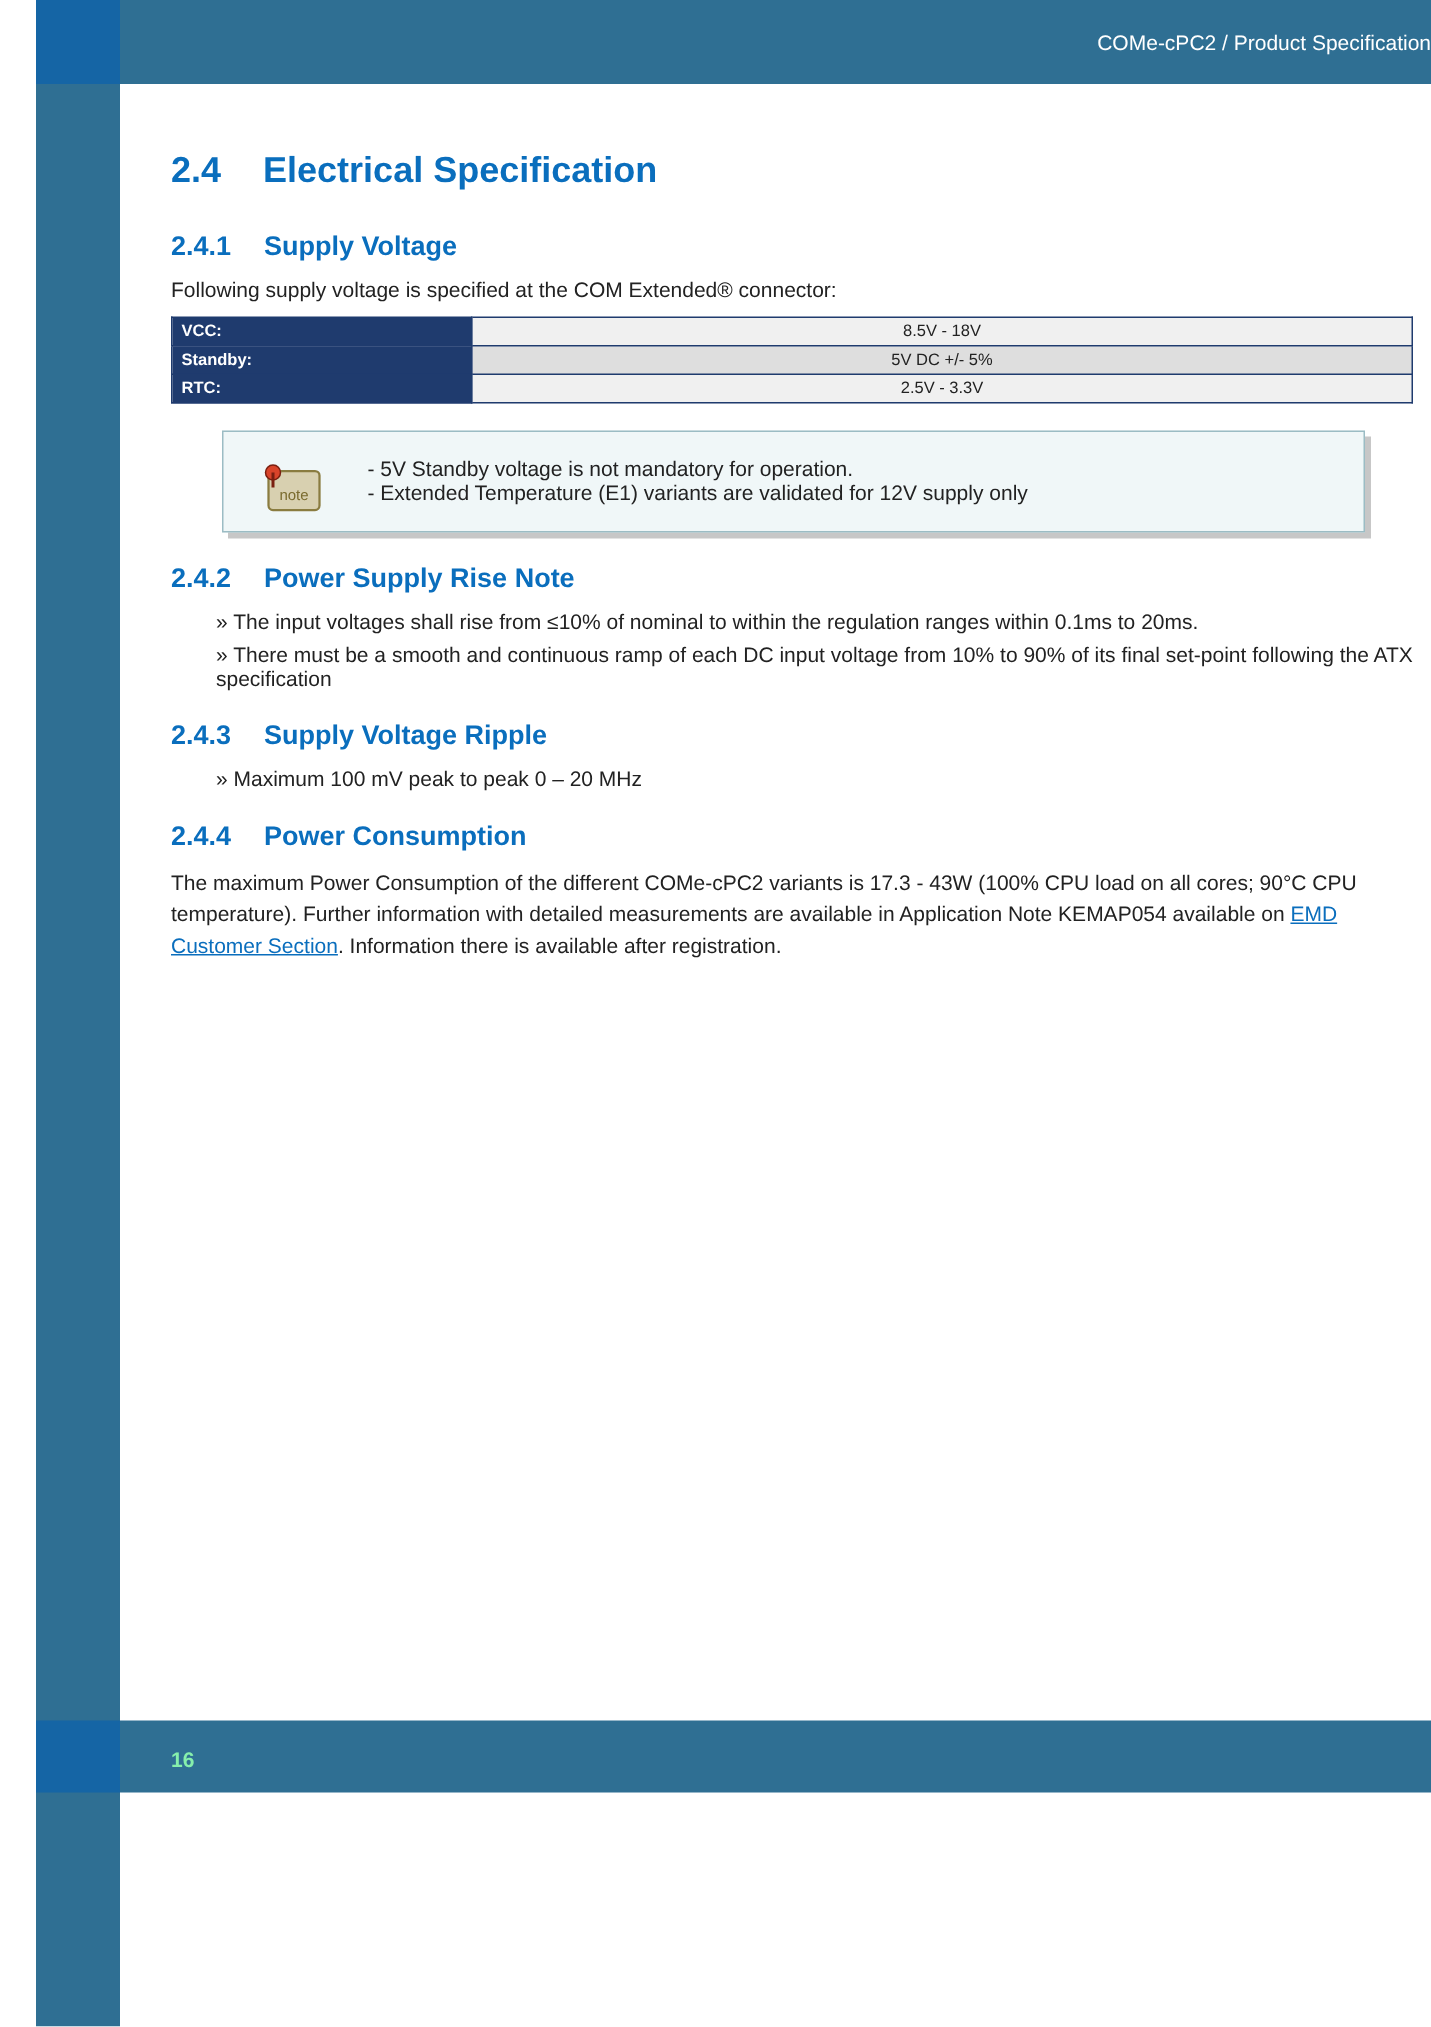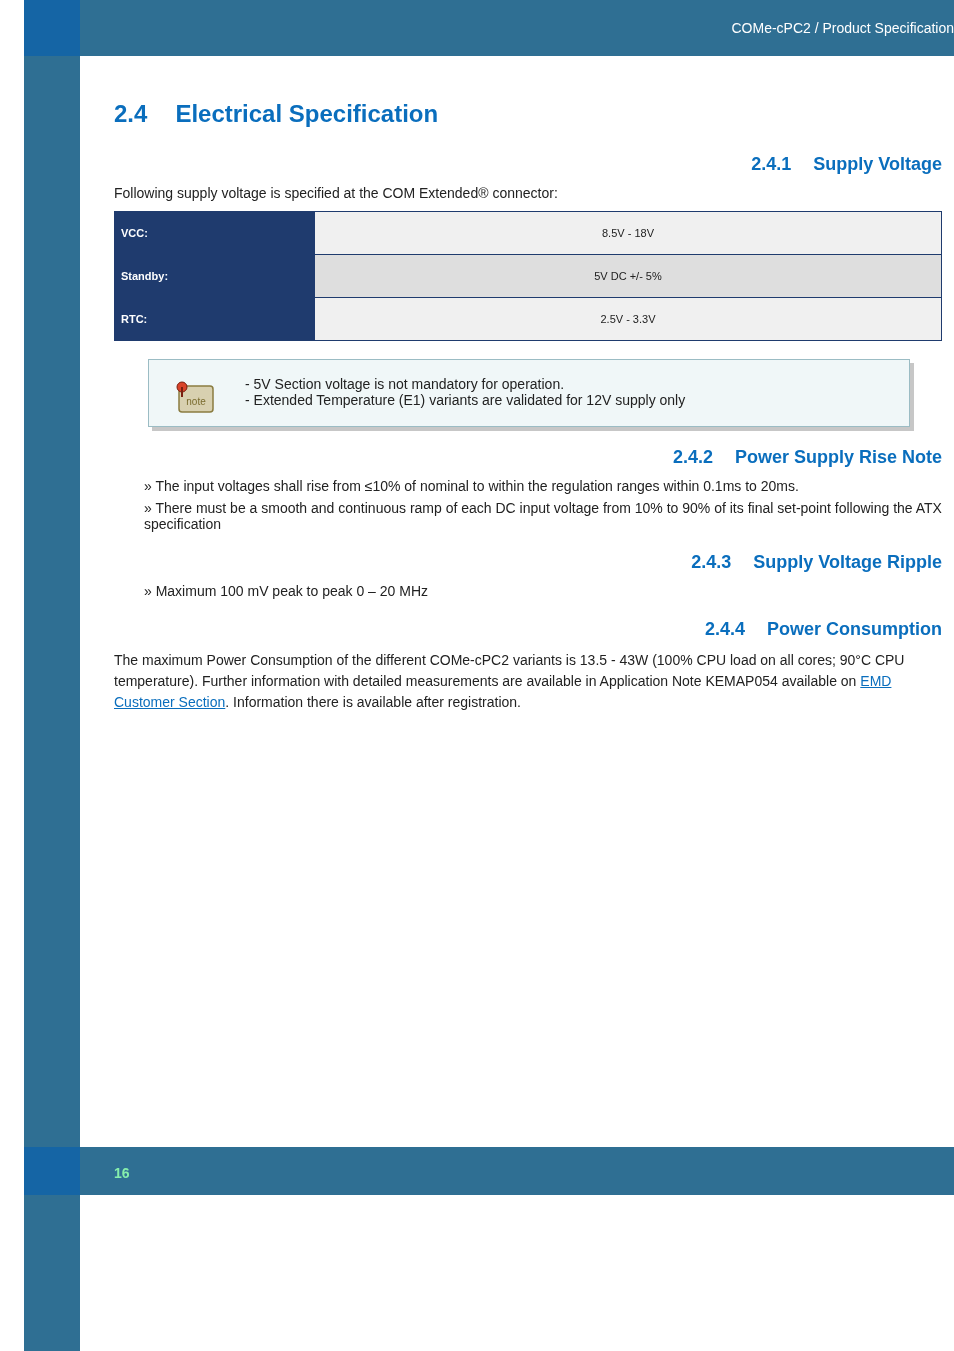--- a/index.html
+++ b/index.html
@@ -8,27 +8,27 @@
 
   .header-band { position: absolute; top: 0; left: 0; right: 0; height: 56px; background: #2f6f93; }
   .header-band .corner { position: absolute; top: 0; left: 0; width: 56px; height: 56px; background: #1565a5; }
   .header-title { position: absolute; right: 24px; top: 20px; color: #fff; font-size: 14px; }
   .left-rail { position: absolute; top: 0; left: 0; width: 56px; height: 1351px; background: #2f6f93; }
 
   .content { position: absolute; top: 100px; left: 90px; right: 36px; }
 
   h1.sec { color: #0a6ebd; font-size: 24px; font-weight: bold; margin-bottom: 26px; }
   h1.sec .num { display: inline-block; margin-right: 28px; }
-  h2.sub { color: #0a6ebd; font-size: 18px; font-weight: bold; margin-top: 20px; margin-bottom: 10px; text-align: right; }
+  h2.sub { color: #0a6ebd; font-size: 18px; font-weight: bold; margin-top: 20px; margin-bottom: 10px; }
   h2.sub .num { display: inline-block; margin-right: 22px; }
 
   p.lead { font-size: 14px; color: #222; margin: 8px 0 10px 0; }
 
   table.spec { width: 100%; border-collapse: collapse; margin-top: 6px; margin-bottom: 18px; font-size: 11px; }
-  table.spec td { border: 1px solid #1f3b6e; padding: 15px 6px; }
+  table.spec td { border: 1px solid #1f3b6e; padding: 3px 6px; }
   table.spec td.label { width: 200px; background: #1f3b6e; color: #fff; font-weight: bold; }
   table.spec td.val   { background: #f0f0f0; text-align: center; color: #222; }
   table.spec tr.alt td.val { background: #dedede; }
 
   .notebox-wrap { margin: 18px 0 10px 34px; width: 92%; }
   .notebox { position: relative; border: 1px solid #9bbcc4; background: #f0f7f8; padding: 16px 18px 16px 96px; box-shadow: 4px 4px 0 #c7c7c7; font-size: 14px; color: #222; min-height: 68px; }
   .note-icon { position: absolute; left: 22px; top: 18px; width: 48px; height: 40px; }
   .note-icon svg { width: 48px; height: 40px; display: block; }
 
   .bullet-block { margin: 8px 0 8px 30px; font-size: 14px; }
@@ -82,21 +82,21 @@
     <div class="notebox-wrap">
       <div class="notebox">
         <span class="note-icon">
           <svg viewBox="0 0 48 40">
             <rect x="8" y="8" width="34" height="26" rx="3" fill="#d8d0b0" stroke="#8a7c40" stroke-width="1.5"></rect>
             <text x="25" y="27" font-size="10" fill="#7a6b2e" text-anchor="middle" font-family="Arial">note</text>
             <circle cx="11" cy="9" r="5" fill="#d9442a" stroke="#7a1f10" stroke-width="1"></circle>
             <rect x="10" y="9" width="2" height="10" fill="#7a1f10"></rect>
           </svg>
         </span>
-        <div>- 5V Section voltage is not mandatory for operation.</div>
+        <div>- 5V Standby voltage is not mandatory for operation.</div>
         <div>- Extended Temperature (E1) variants are validated for 12V supply only</div>
       </div>
     </div>
 
     <h2 class="sub">
       <span class="num">2.4.2</span><span>Power Supply Rise Note</span>
     </h2>
     <div class="bullet-block">
       <p>» The input voltages shall rise from ≤10% of nominal to within the regulation ranges within 0.1ms to 20ms.</p>
       <p>» There must be a smooth and continuous ramp of each DC input voltage from 10% to 90% of its final set-point following the ATX specification</p>
@@ -106,21 +106,21 @@
       <span class="num">2.4.3</span><span>Supply Voltage Ripple</span>
     </h2>
     <div class="bullet-block">
       <p>» Maximum 100 mV peak to peak 0 – 20 MHz</p>
     </div>
 
     <h2 class="sub">
       <span class="num">2.4.4</span><span>Power Consumption</span>
     </h2>
     <p class="body-para">
-      <span>The maximum Power Consumption of the different COMe-cPC2 variants is 13.5 - 43W (100% CPU load on all cores; 90°C CPU temperature). Further information with detailed measurements are available in Application Note KEMAP054 available on </span><a href="#" class="link">EMD Customer Section</a><span>. Information there is available after registration.</span>
+      <span>The maximum Power Consumption of the different COMe-cPC2 variants is 17.3 - 43W (100% CPU load on all cores; 90°C CPU temperature). Further information with detailed measurements are available in Application Note KEMAP054 available on </span><a href="#" class="link">EMD Customer Section</a><span>. Information there is available after registration.</span>
     </p>
 
   </div>
 
   <div class="footer-band">
     <div class="footer-corner"></div>
     <div class="page-num">16</div>
   </div>
 </div>
 

